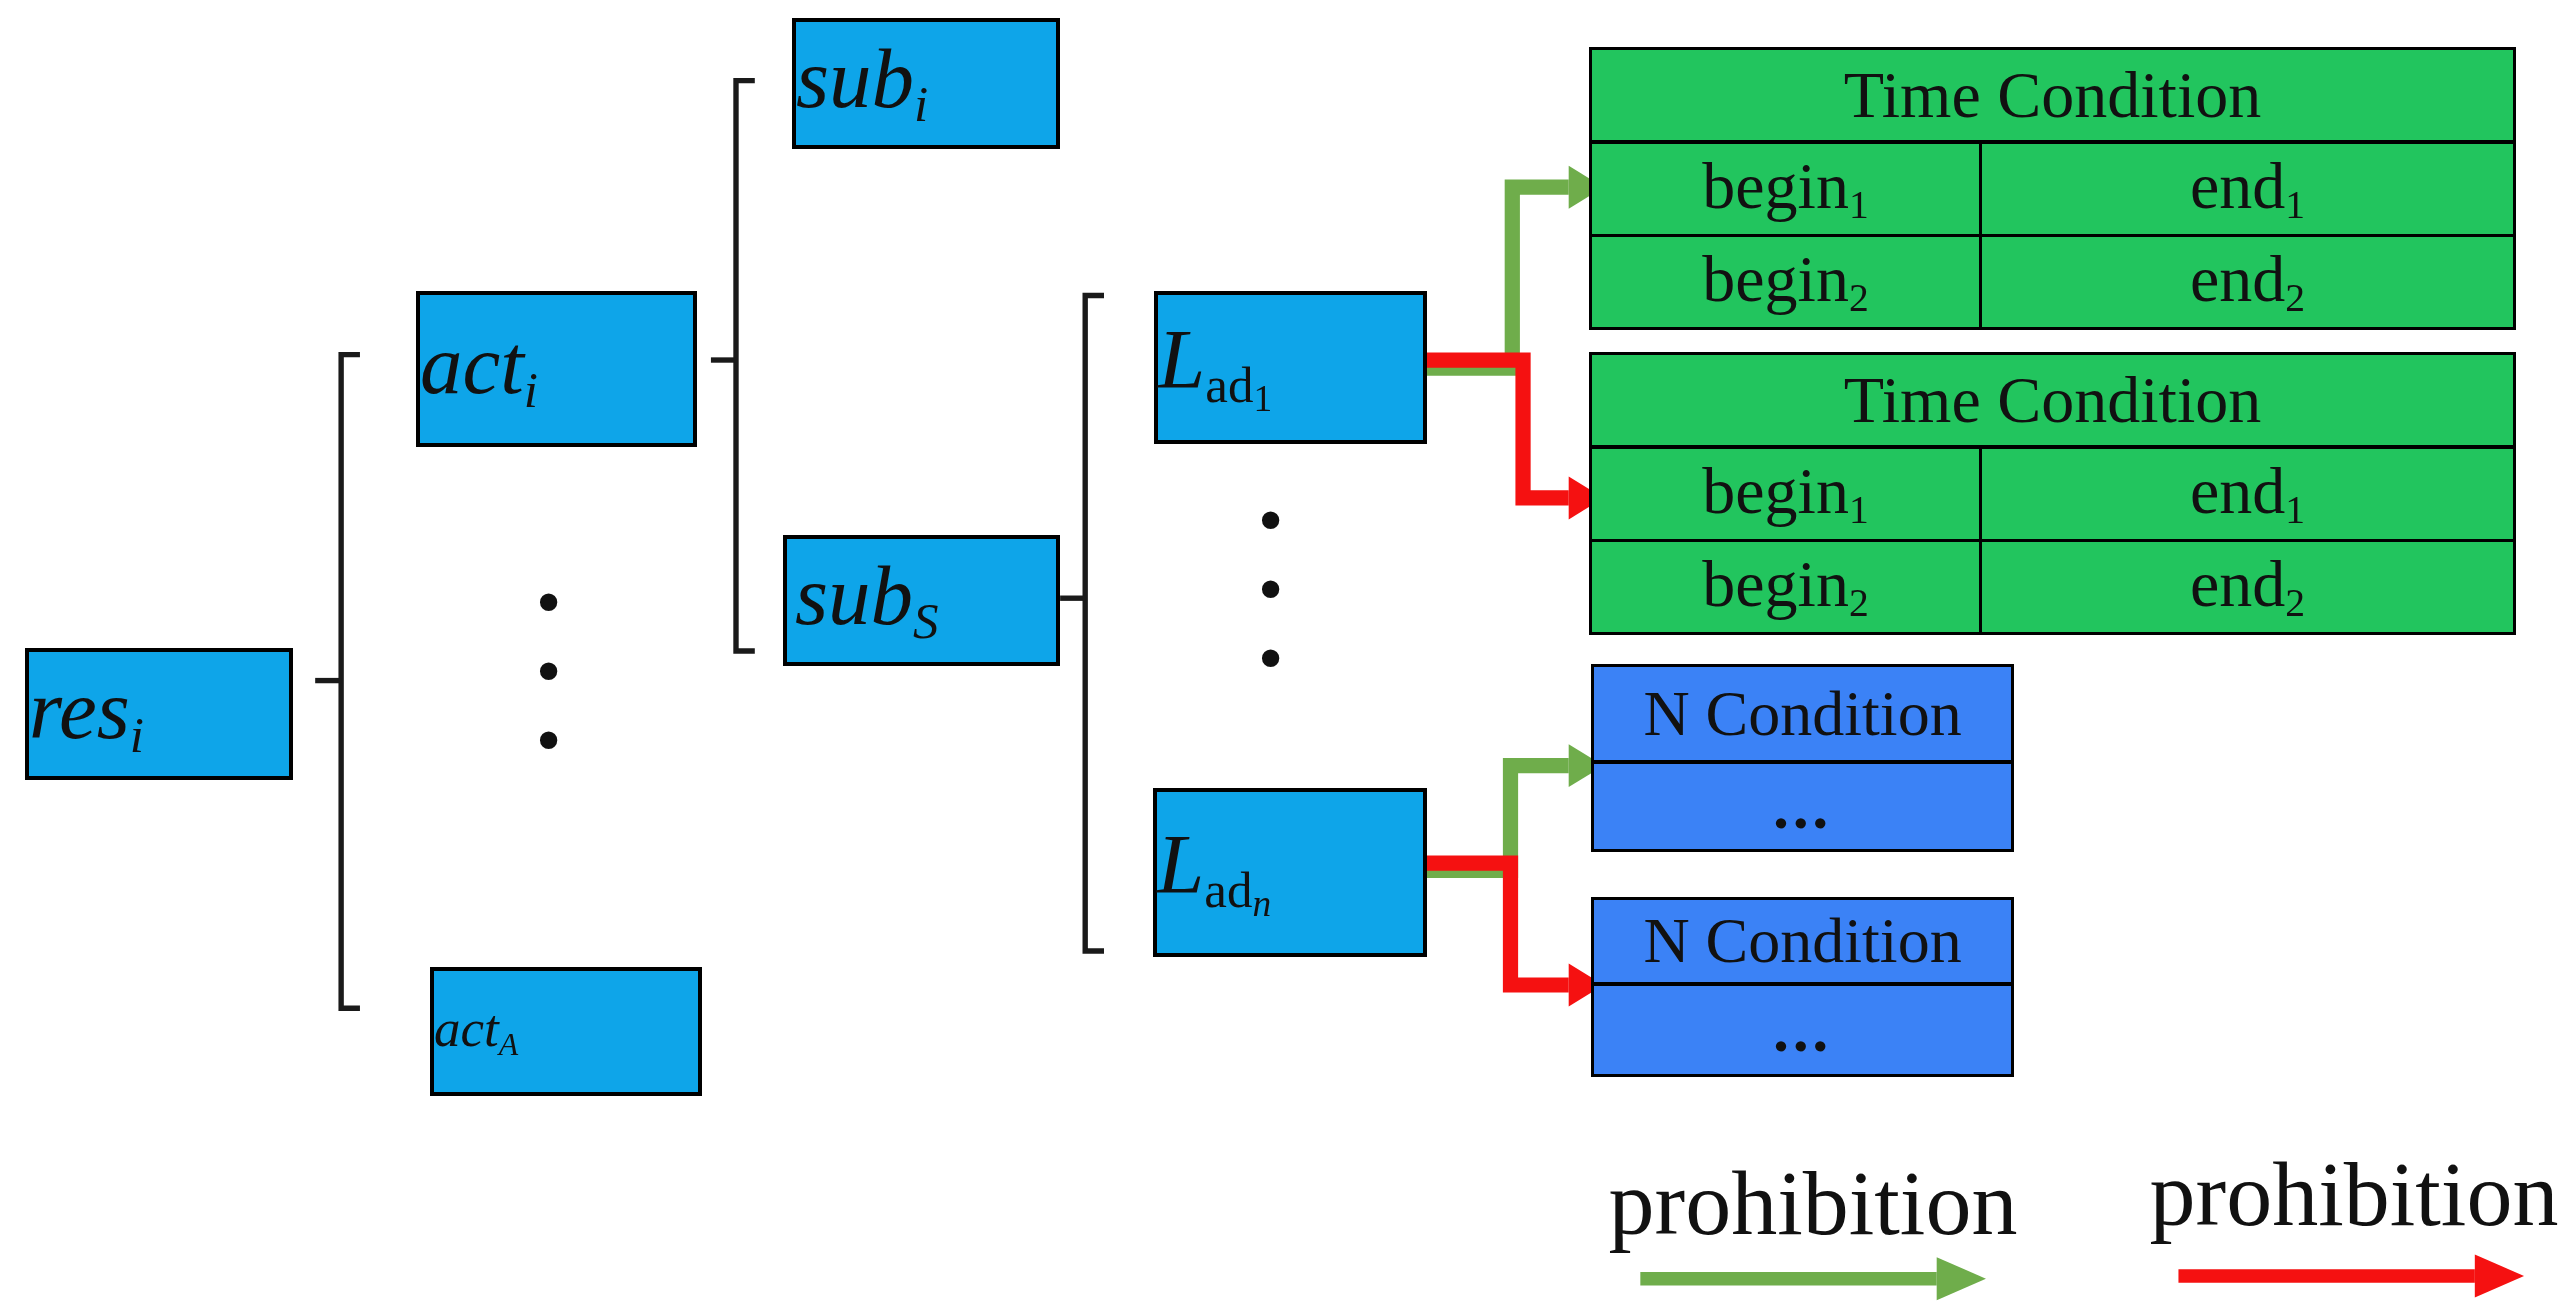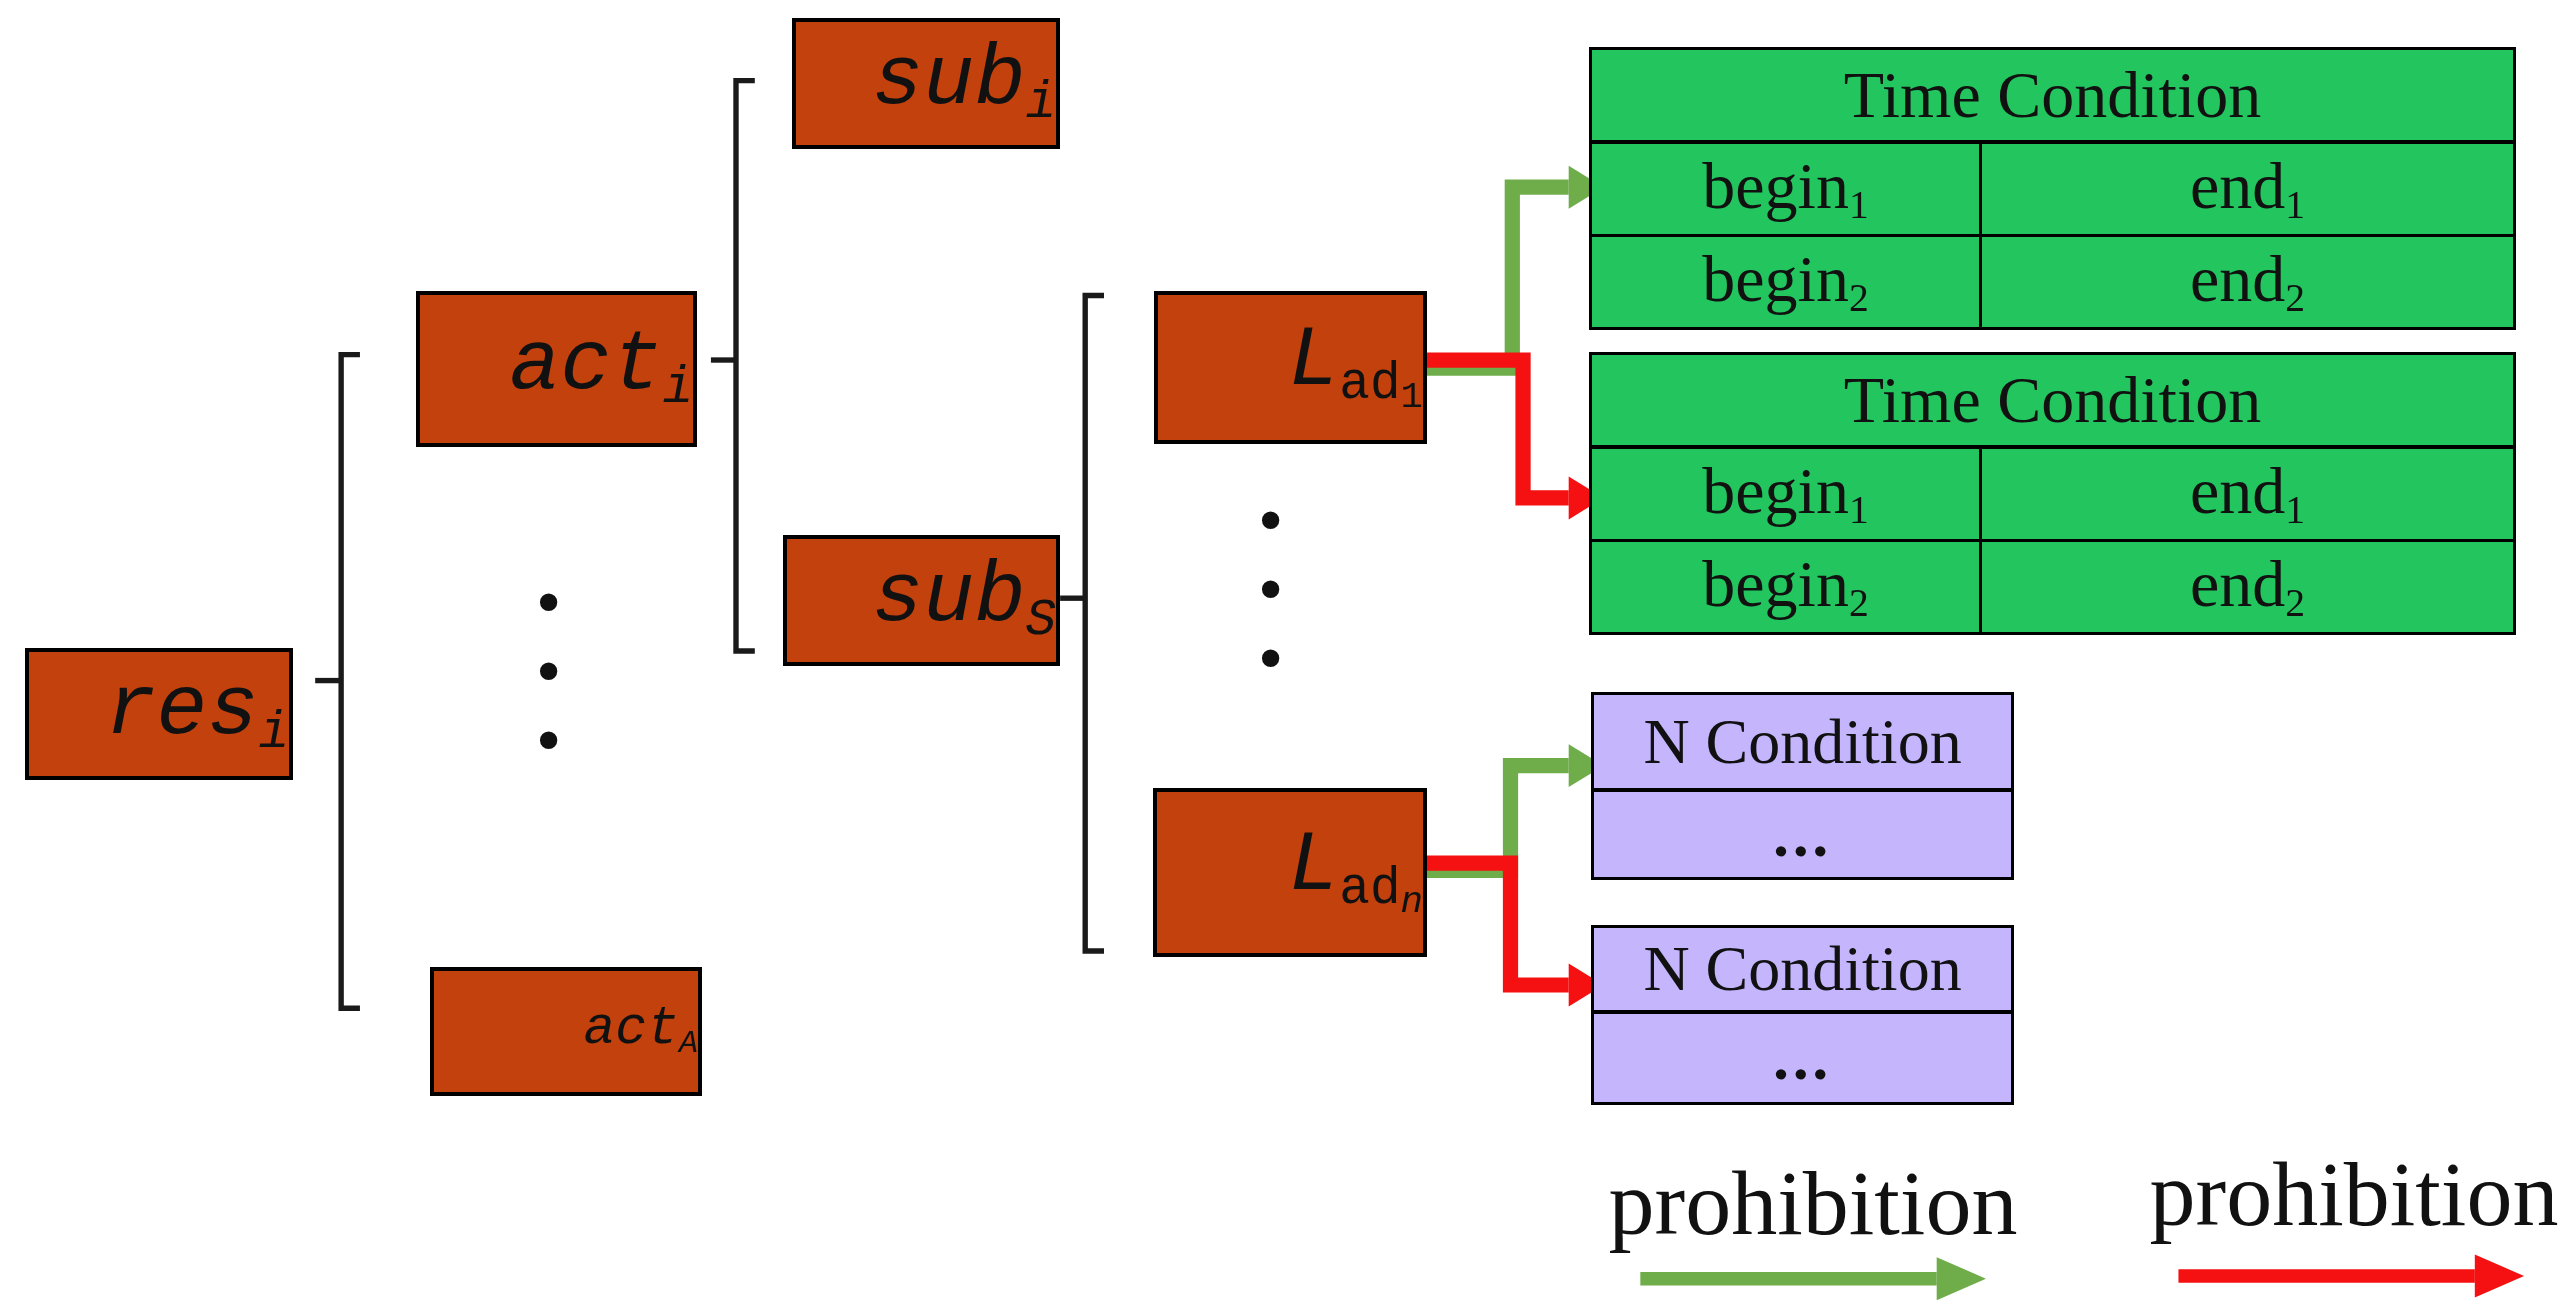--- a/index.html
+++ b/index.html
@@ -2,23 +2,23 @@
 <html style="--ink: #111111; --green: #6fad4b; --red: #f51111; --bg: #ffffff;font-size:14.3px"><head>
 <meta charset="utf-8">
 <title>diagram</title>
 <style>
   html,body{margin:0;padding:0;background:#ffffff;}
   #canvas{position:relative;width:2576px;height:1311px;background:var(--bg,#fff);
           font-family:"Liberation Serif", serif;color:var(--ink,#111);overflow:hidden;}
   svg.layer{position:absolute;left:0;top:0;width:2576px;height:1311px;}
 
   
-  .node{position:absolute;border:4.5px solid #000;background:#c2410c;
-        display:flex;align-items:center;justify-content:flex-end;
-        font-style:italic;font-size:85px;line-height:1;font-family:Liberation Mono, monospace;}
+  .node{position:absolute;border:4.5px solid #000;background:#0ea5e9;
+        display:flex;align-items:center;justify-content:flex-start;
+        font-style:italic;font-size:85px;line-height:1;}
   .lbl{white-space:nowrap;}
   .lbl .s{font-size:.60em;vertical-align:-0.28em;}
   .lbl .ss{font-size:.44em;vertical-align:-0.62em;}
   .rm{font-style:normal;}
   .it{font-style:italic;}
 
   
   .vdots{position:absolute;display:flex;flex-direction:column;align-items:center;
          font-size:107px;font-weight:bold;line-height:0;}
   .vdots .dot{display:block;height:69px;}
@@ -26,21 +26,21 @@
   
   .ctable{position:absolute;border:3.6px solid #000;background:#22c55e;font-size:66px;line-height:1;}
   .ctable .thead{display:flex;align-items:center;justify-content:center;
                  border-bottom:4.5px solid #000;}
   .ctable .trow{display:flex;}
   .ctable .trow.mid{border-bottom:3.6px solid #000;}
   .ctable .tcell{display:flex;align-items:center;justify-content:center;}
   .ctable .tcell.left{border-right:3.6px solid #000;}
   .cellsub{font-size:.60em;vertical-align:-0.25em;}
 
-  .ntable{position:absolute;border:3.6px solid #000;background:#c4b5fd;font-size:64px;line-height:1;margin-top:28px;}
+  .ntable{position:absolute;border:3.6px solid #000;background:#3b82f6;font-size:64px;line-height:1;}
   .ntable .nhead{display:flex;align-items:center;justify-content:center;border-bottom:4.5px solid #000;}
   .ntable .nbody{display:flex;align-items:center;justify-content:center;letter-spacing:3.6px;font-weight:bold;}
 
   
   .legend-label{position:absolute;font-size:92px;line-height:1;transform:translateX(-50%);white-space:nowrap;}
 </style>
 </head>
 <body>
 
 <div id="canvas">

